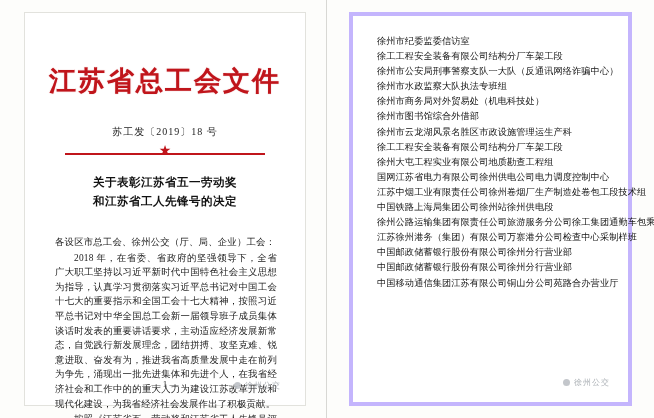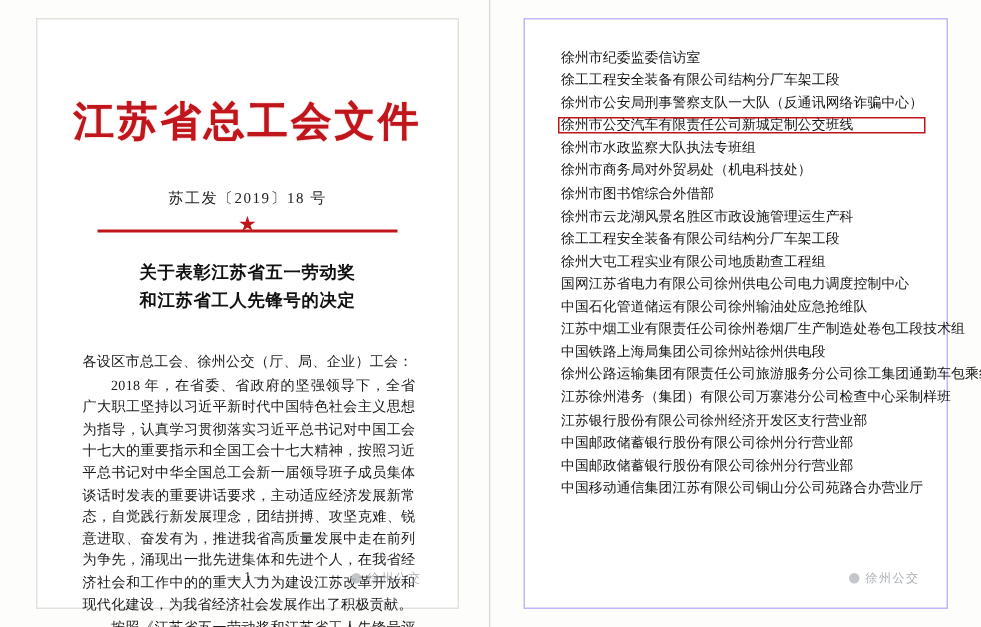--- a/index.html
+++ b/index.html
@@ -124,21 +124,21 @@
     height: 418px;
     background: #fdfdfb;
     box-sizing: border-box;
   }
   .right-inner {
     position: absolute;
     left: 22px;
     top: 12px;
     right: 22px;
     bottom: 12px;
-    border: 1px solid #c4b5fd;
+    border: 4px solid #c4b5fd;
     background: #ffffff;
   }
   .unit-list {
     position: absolute;
     top: 18px;
     left: 24px;
     right: 12px;
     margin: 0;
     padding: 0;
     list-style: none;
@@ -222,34 +222,31 @@
       </div>
     </div>
   </div>
 
   <div class="right-page">
     <div class="right-inner">
       <ul class="unit-list">
         <li>徐州市纪委监委信访室</li>
         <li>徐工工程安全装备有限公司结构分厂车架工段</li>
         <li>徐州市公安局刑事警察支队一大队（反通讯网络诈骗中心）</li>
-        <li class="highlight">徐州市公交汽车有限责任公司新城定制公交班线</li>
         <li>徐州市水政监察大队执法专班组</li>
         <li>徐州市商务局对外贸易处（机电科技处）</li>
         <li>徐州市图书馆综合外借部</li>
         <li>徐州市云龙湖风景名胜区市政设施管理运生产科</li>
         <li>徐工工程安全装备有限公司结构分厂车架工段</li>
         <li>徐州大屯工程实业有限公司地质勘查工程组</li>
         <li>国网江苏省电力有限公司徐州供电公司电力调度控制中心</li>
-        <li>中国石化管道储运有限公司徐州输油处应急抢维队</li>
         <li>江苏中烟工业有限责任公司徐州卷烟厂生产制造处卷包工段技术组</li>
         <li>中国铁路上海局集团公司徐州站徐州供电段</li>
         <li>徐州公路运输集团有限责任公司旅游服务分公司徐工集团通勤车包乘组</li>
         <li>江苏徐州港务（集团）有限公司万寨港分公司检查中心采制样班</li>
-        <li>江苏银行股份有限公司徐州经济开发区支行营业部</li>
         <li>中国邮政储蓄银行股份有限公司徐州分行营业部</li>
         <li>中国邮政储蓄银行股份有限公司徐州分行营业部</li>
         <li>中国移动通信集团江苏有限公司铜山分公司苑路合办营业厅</li>
       </ul>
 
       <div class="stamp stamp-right">
         <span class="dot"></span>
         <span>徐州公交</span>
       </div>
     </div>

